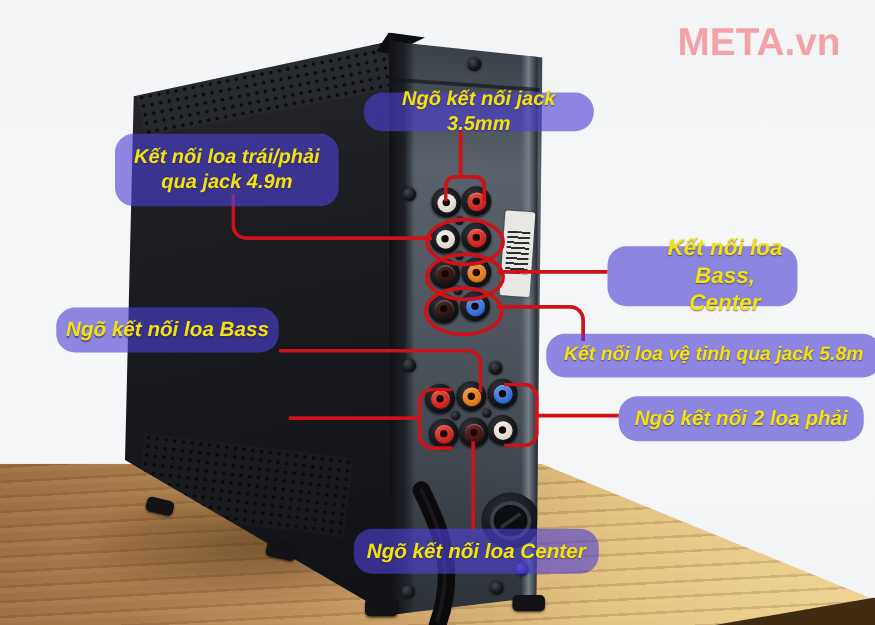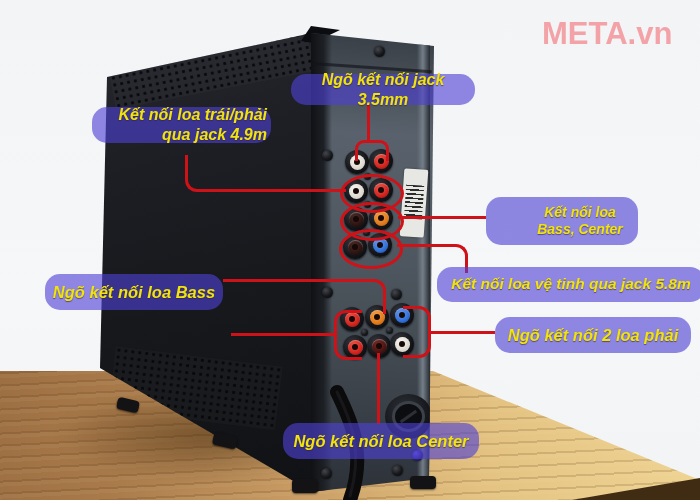--- a/index.html
+++ b/index.html
@@ -237,34 +237,34 @@
 
   <div class="rl rl-bracket-r" style="left:403px;top:306px;width:25px;height:46px;"></div>
   <div class="rl rl-h" style="left:428px;top:331px;width:67px;"></div>
 
   <div class="rl rl-v" style="left:377px;top:353px;height:71px;"></div>
 
   <div class="lbl" style="left:291px;top:74px;width:184px;height:31px;font-size:16px;">
     <span>Ngõ kết nối jack 3.5mm</span>
   </div>
 
-  <div class="lbl" style="left:92px;top:107px;width:179px;height:36px;font-size:16px;align-items:flex-end;">
+  <div class="lbl" style="left:92px;top:107px;width:179px;height:58px;font-size:16px;">
     <span>Kết nối loa trái/phải</span>
     <span>qua jack 4.9m</span>
   </div>
 
-  <div class="lbl" style="left:486px;top:197px;width:152px;height:48px;font-size:14px;padding-left:40px;">
+  <div class="lbl" style="left:486px;top:197px;width:152px;height:48px;font-size:18px;padding-left:40px;">
     <span>Kết nối loa Bass, Center</span>
   </div>
 
   <div class="lbl" style="left:437px;top:267px;width:268px;height:35px;font-size:15.5px;">
     <span>Kết nối loa vệ tinh qua jack 5.8m</span>
   </div>
 
-  <div class="lbl" style="left:45px;top:274px;width:178px;height:36px;font-size:16.5px;">
+  <div class="lbl" style="left:45px;top:246px;width:178px;height:36px;font-size:16.5px;">
     <span>Ngõ kết nối loa Bass</span>
   </div>
 
 
   <div class="lbl" style="left:495px;top:317px;width:196px;height:36px;font-size:16.5px;">
     <span>Ngõ kết nối 2 loa phải</span>
   </div>
 
   <div class="lbl" style="left:283px;top:423px;width:196px;height:36px;font-size:16.5px;">
     <span>Ngõ kết nối loa Center</span>

